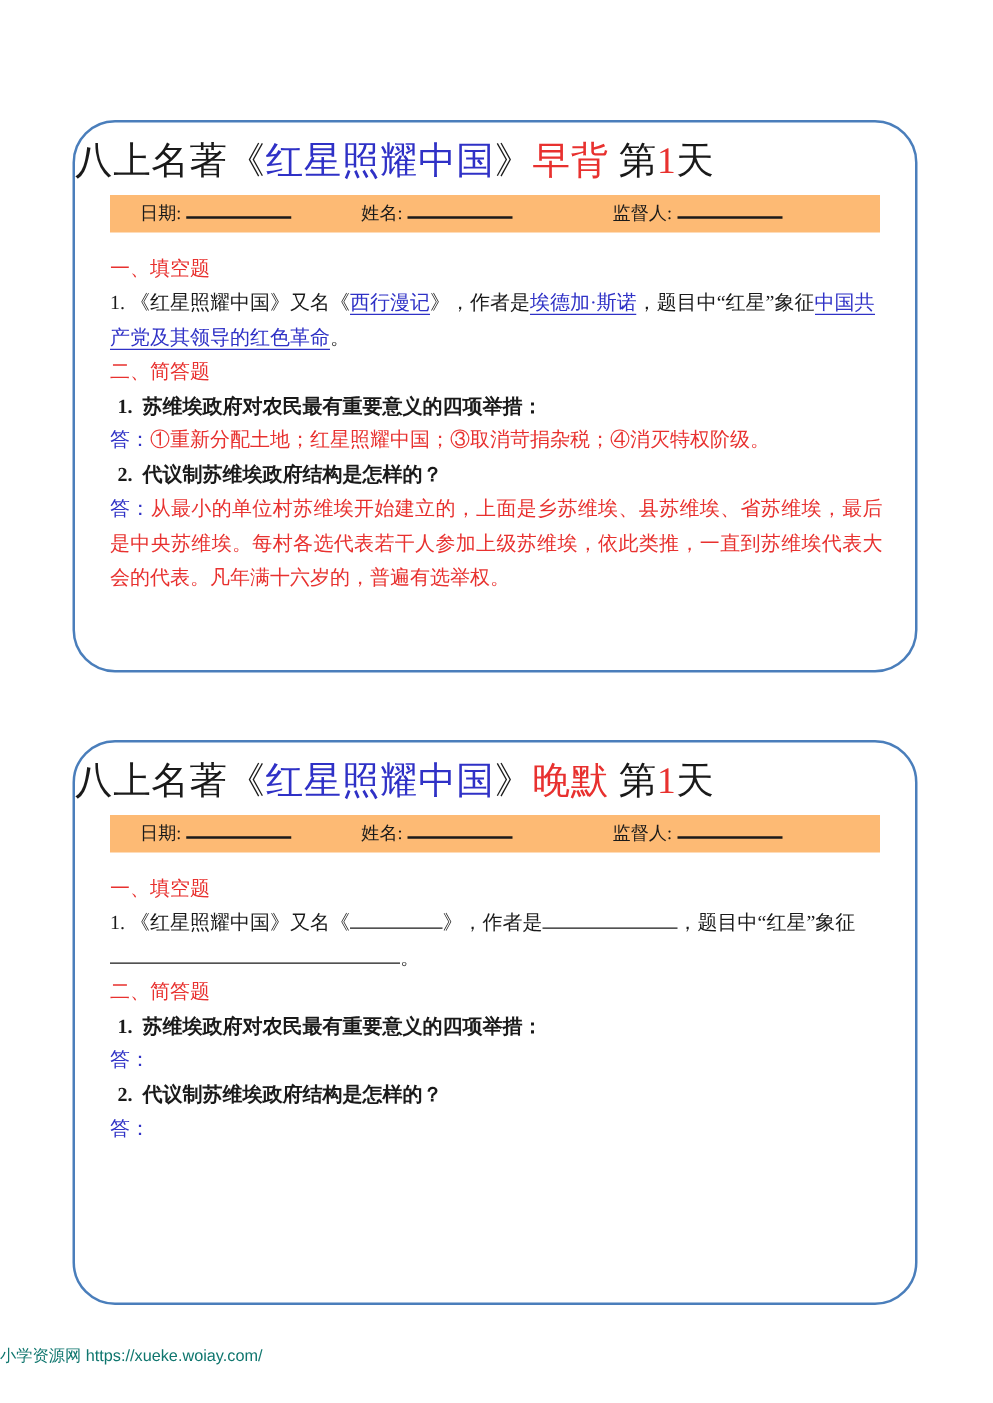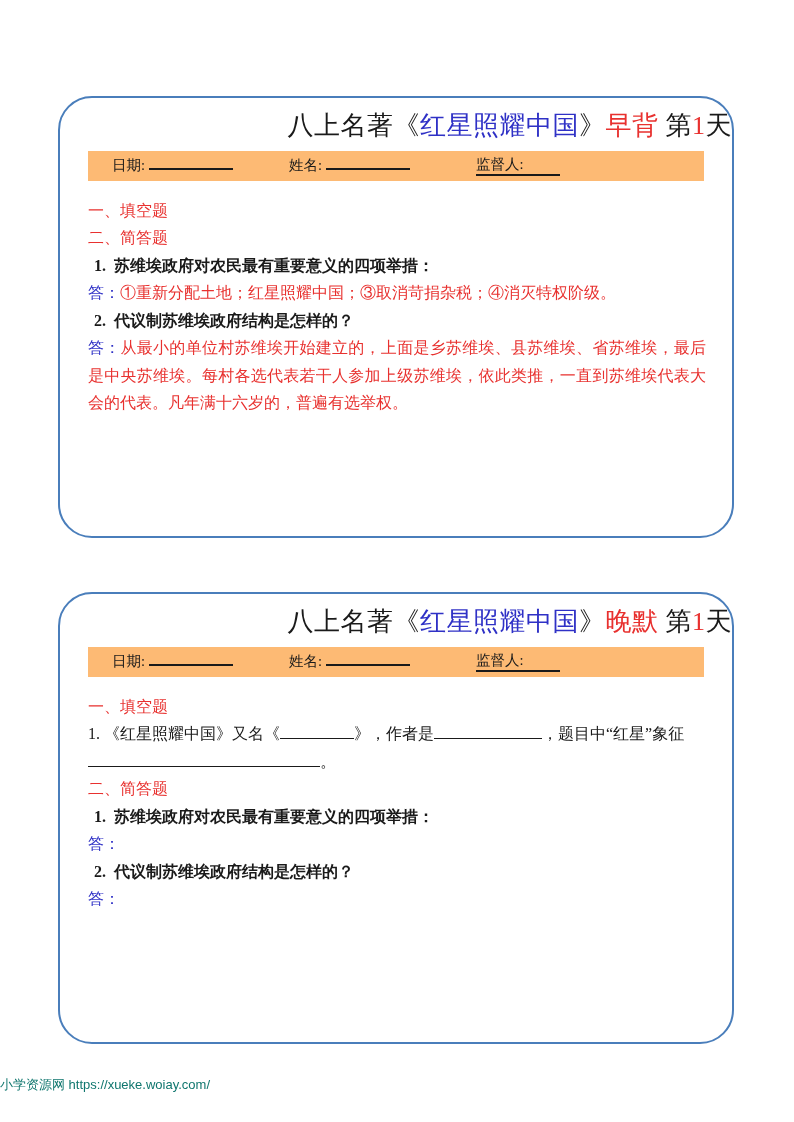--- a/index.html
+++ b/index.html
@@ -30,27 +30,26 @@
     border: 2px solid #4a7ebb;
     border-radius: 34px;
     box-sizing: border-box;
     background: #ffffff;
   }
   .card-1 { top: 96px;  height: 442px; }
   .card-2 { top: 592px; height: 452px; }
 
   
   .title {
-    text-align: right;
-    font-size: 26px;
+    text-align: left;
+    font-size: 30px;
     line-height: 1.25;
     margin: 12px 0 8px 0;
     white-space: nowrap;
     letter-spacing: 0.5px;
-    padding-left: 32px;
   }
   .t-black { color: #1a1a1a; }
   .t-blue  { color: #2f31c6; }
   .t-red   { color: #e8312f; }
 
   
   .infobar {
     margin: 0 28px;
     background: #fdba74;
     height: 30px;
@@ -59,21 +58,21 @@
     font-size: 14.5px;
     color: #1a1a1a;
   }
   .infobar .field {
     display: flex;
     align-items: baseline;
     white-space: nowrap;
   }
   .infobar .f-date { margin-left: 24px; }
   .infobar .f-name { margin-left: 56px; }
-  .infobar .f-sup  { margin-left: 62px; flex-direction: column; }
+  .infobar .f-sup  { margin-left: 80px; }
   .rule {
     display: inline-block;
     border-bottom: 2px solid #1a1a1a;
     margin-left: 4px;
   }
   .rule-w1 { width: 84px; }
 
   
   .body {
     padding: 16px 26px 0 28px;
@@ -147,20 +146,21 @@
       <span class="field f-sup">
           <span>监督人:</span>
           <span class="rule rule-w1"></span>
         </span>
     </div>
 
     <div class="body">
 
       <p class="para sec-head">一、填空题</p>
 
+      <p class="para qline"><span>1.</span> <span>《红星照耀中国》又名《</span><span class="blue-fill">西行漫记</span><span>》，作者是</span><span class="blue-fill">埃德加·斯诺</span><span>，题目中“红星”象征</span><span class="blue-fill">中国共产党及其领导的红色革命</span><span>。</span></p>
 
       <p class="para sec-head">二、简答题</p>
 
       <p class="para qline indent"><span>1.</span>&nbsp;&nbsp;<span>苏维埃政府对农民最有重要意义的四项举措：</span></p>
 
       <p class="para"><span class="ans-label">答：</span><span class="ans-red">①重新分配土地；红星照耀中国；③取消苛捐杂税；④消灭特权阶级。</span></p>
 
       <p class="para qline indent"><span>2.</span>&nbsp;&nbsp;<span>代议制苏维埃政府结构是怎样的？</span></p>
 
       <p class="para ans-block"><span class="ans-label">答：</span><span>从最小的单位村苏维埃开始建立的，上面是乡苏维埃、县苏维埃、省苏维埃，最后是中央苏维埃。每村各选代表若干人参加上级苏维埃，依此类推，一直到苏维埃代表大会的代表。凡年满十六岁的，普遍有选举权。</span></p>

